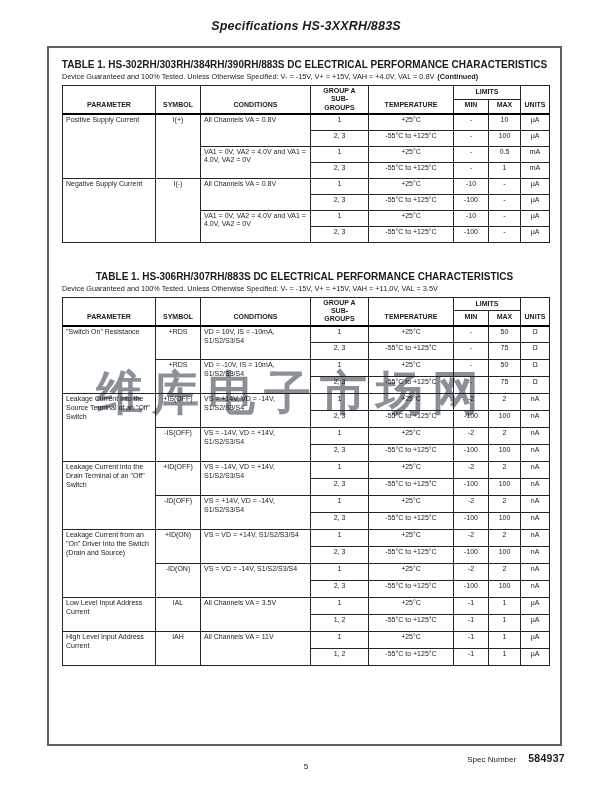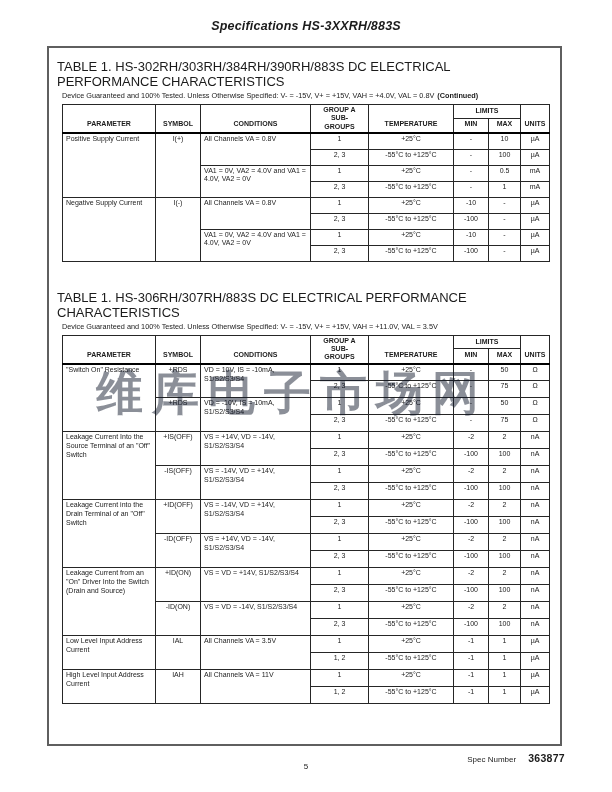--- a/index.html
+++ b/index.html
@@ -9,21 +9,21 @@
   }
   .doc-title {
     position:absolute; top:19px; left:0; width:612px; text-align:center;
     font-size:12.5px; font-weight:bold; font-style:italic; letter-spacing:.2px;
   }
   .outer-box {
     position:absolute; left:47px; top:46px; width:515px; height:700px;
     border:2px solid #5f5f5f; box-sizing:border-box; background:#fff;
   }
   .tbl-title {
-    font-weight:normal; font-size:13px; margin:0 8px 0 8px;
+    text-align:center; font-weight:bold; font-size:10px; margin:0 8px 0 8px;
   }
   .tbl-subtitle { font-size:7.3px; margin:2px 10px 4px 13px; }
   .subtitle-suffix { font-weight:bold; margin-left:3px; }
   .sec1 { margin-top:11px; }
   .sec2 { margin-top:28px; }
   table {
     border-collapse:collapse; table-layout:fixed; width:487px; margin-left:13px;
     background:#fff;
   }
   th, td {
@@ -363,15 +363,15 @@
           </tr>
         </tbody>
     </table>
   </div>
 
 </div>
 
 <div class="watermark">维库电子市场网</div>
 
 <div class="spec-line">
-  <span class="spec-label">Spec Number</span><span class="spec-value">363877</span>
+  <span class="spec-label">Spec Number</span><span class="spec-value">584937</span>
 </div>
 <div class="page-num">5</div>
 
 </body></html>

